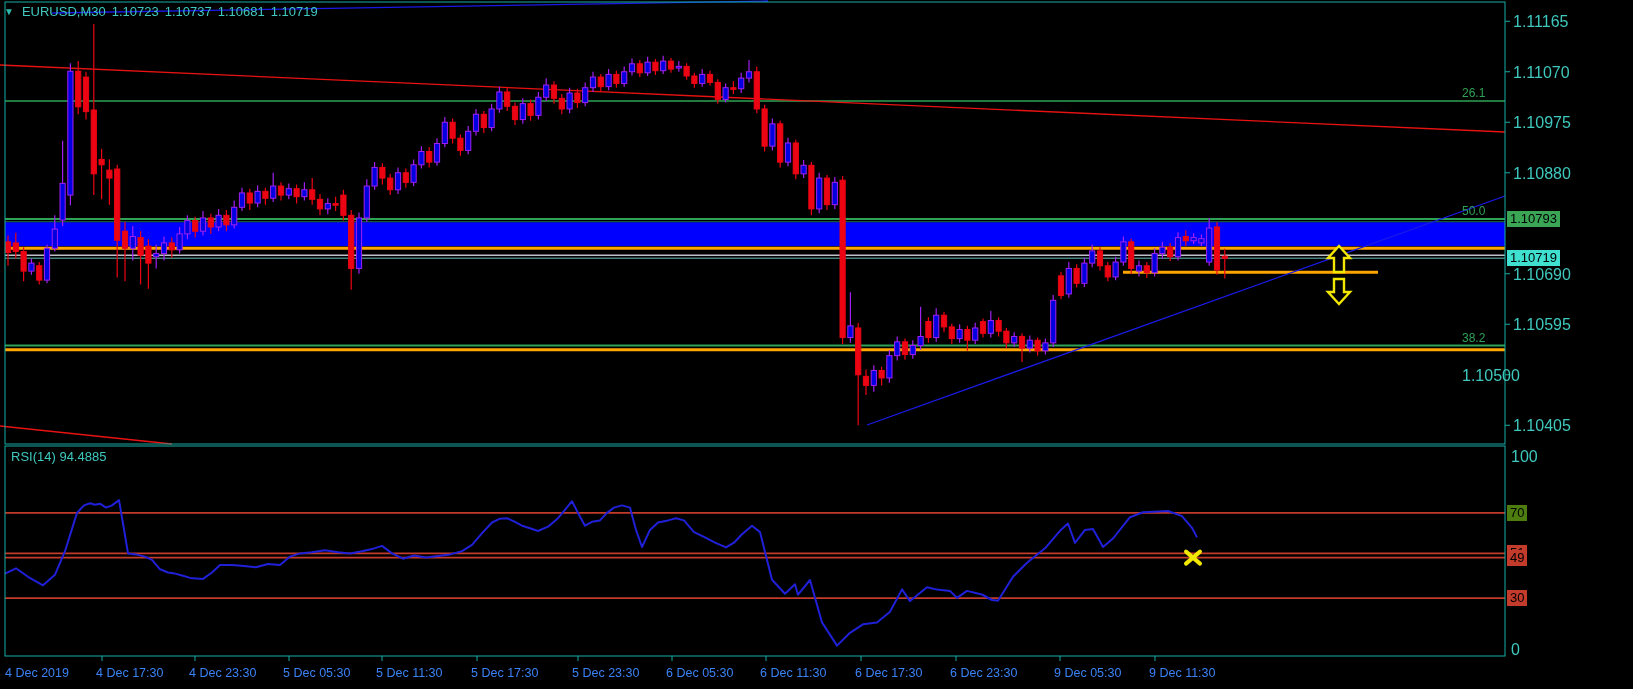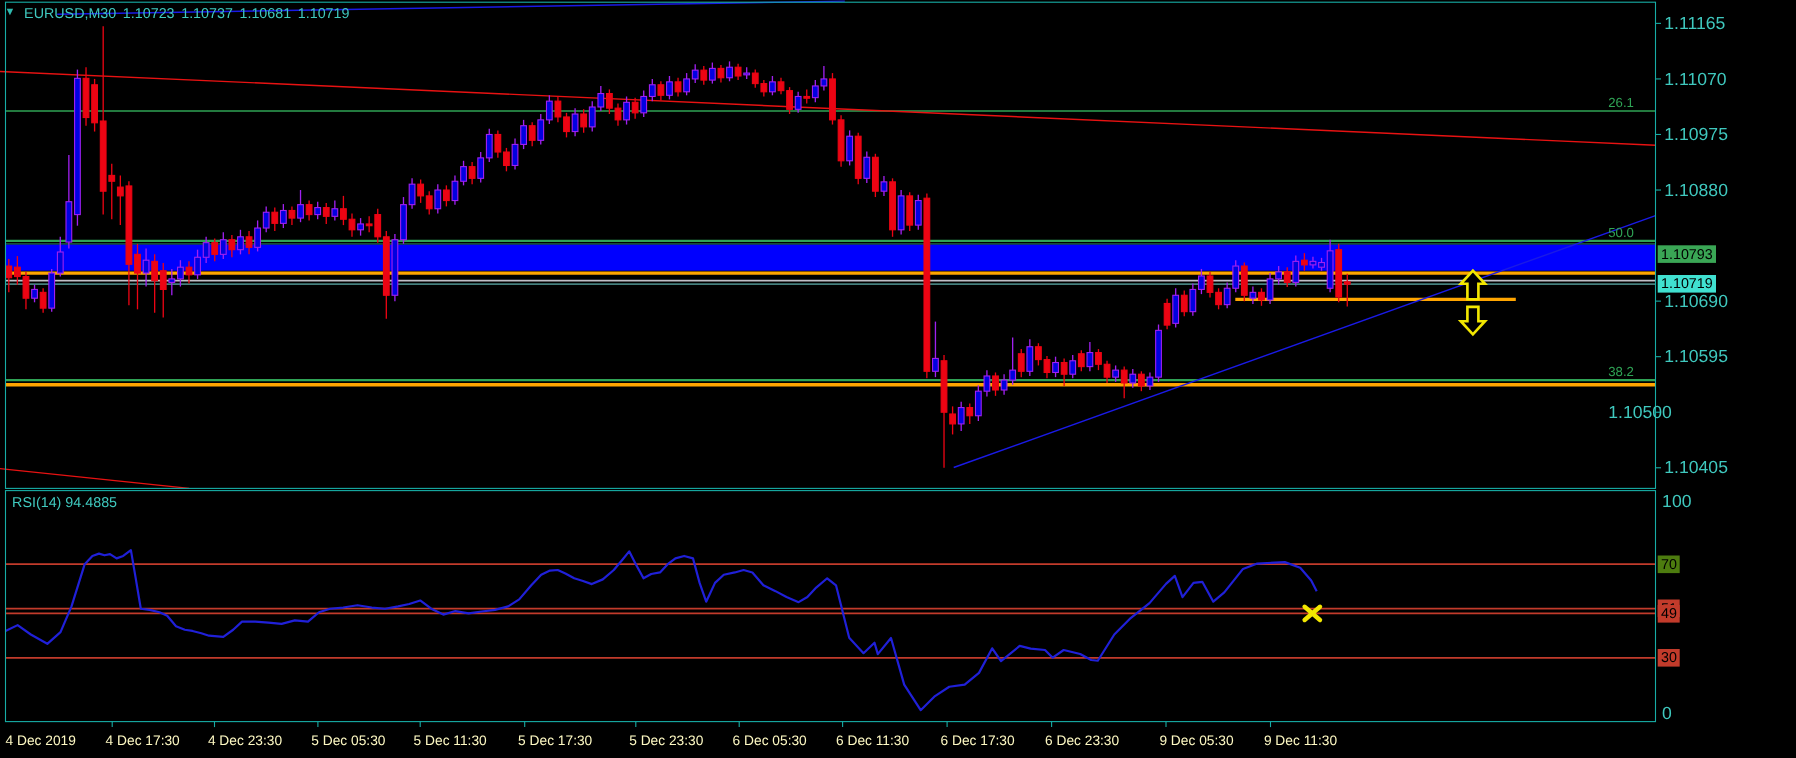--- a/index.html
+++ b/index.html
@@ -5,21 +5,21 @@
   html,body{margin:0;padding:0;background:#000;}
   .chart-window{position:relative;width:1633px;height:689px;background:#000;overflow:hidden;
     font-family:"Liberation Sans",sans-serif;}
   .chart-title{position:absolute;left:4px;top:4px;display:flex;align-items:center;gap:6px;
     font-size:13px;color:#3FC8BE;white-space:pre;z-index:30;}
   .chart-title .tri{color:#2FB9AE;font-size:10px;cursor:pointer;margin-right:2px;}
   .rsi-title{position:absolute;left:11px;top:449px;font-size:13px;color:#3FC8BE;z-index:30;}
   .axis-label{position:absolute;font-size:16px;color:#3FC8BE;white-space:nowrap;}
   .axis-box{position:absolute;font-size:13px;color:#000;padding:0 3px;height:16px;line-height:16px;
     white-space:nowrap;z-index:25;}
-  .time-label{position:absolute;top:666px;font-size:12.5px;color:#fef9c3;white-space:nowrap;}
+  .time-label{position:absolute;top:666px;font-size:12.5px;color:#3b82f6;white-space:nowrap;}
   .fib-label{position:absolute;font-size:12px;color:#2FA355;z-index:5;}
   svg{position:absolute;left:0;top:0;}
 </style>
 </head>
 <body>
 
 <div class="chart-window">
   <svg id="chart-svg" width="1633" height="689">
       <rect x="5" y="222.1894800000091" width="1500" height="23.92109999999147" fill="#0000FE"></rect>
       <line x1="5" y1="100.98924000000592" x2="1505" y2="100.98924000000592" stroke="#2FA355" stroke-width="1.4"></line>
@@ -396,21 +396,21 @@
 
   <div id="price-axis">
       <div class="axis-label" style="left: 1513px; top: 13.2522px;">1.11165</div>
       <div class="axis-label" style="left: 1513px; top: 63.7523px;">1.11070</div>
       <div class="axis-label" style="left: 1513px; top: 114.252px;">1.10975</div>
       <div class="axis-label" style="left: 1513px; top: 164.753px;">1.10880</div>
       <div class="axis-label" style="left: 1513px; top: 265.753px;">1.10690</div>
       <div class="axis-label" style="left: 1513px; top: 316.253px;">1.10595</div>
       <div class="axis-label" style="left: 1462px; top: 366.753px;">1.10500</div>
       <div class="axis-label" style="left: 1513px; top: 417.253px;">1.10405</div>
-      <div class="axis-box" style="left: 1507px; top: 211px; background: rgb(58, 166, 85); margin-top: 12px;">1.10793</div>
+      <div class="axis-box" style="left: 1507px; top: 211px; background: rgb(58, 166, 85);">1.10793</div>
       <div class="axis-box" style="left: 1507px; top: 250.337px; background: rgb(64, 224, 208);">1.10719</div>
     </div>
   <div id="rsi-axis">
       <div class="axis-label" style="left: 1511px; top: 448px;">100</div>
       <div class="axis-label" style="left: 1511px; top: 641px;">0</div>
       <div class="axis-box" style="left: 1507px; top: 504.9px; background: #4d7c0f;">70</div>
       <div class="axis-box" style="left: 1507px; top: 545.37px; background: rgb(194, 59, 43);">51</div>
       <div class="axis-box" style="left: 1507px; top: 549.63px; background: rgb(194, 59, 43);">49</div>
       <div class="axis-box" style="left: 1507px; top: 590.1px; background: rgb(194, 59, 43);">30</div>
     </div>

